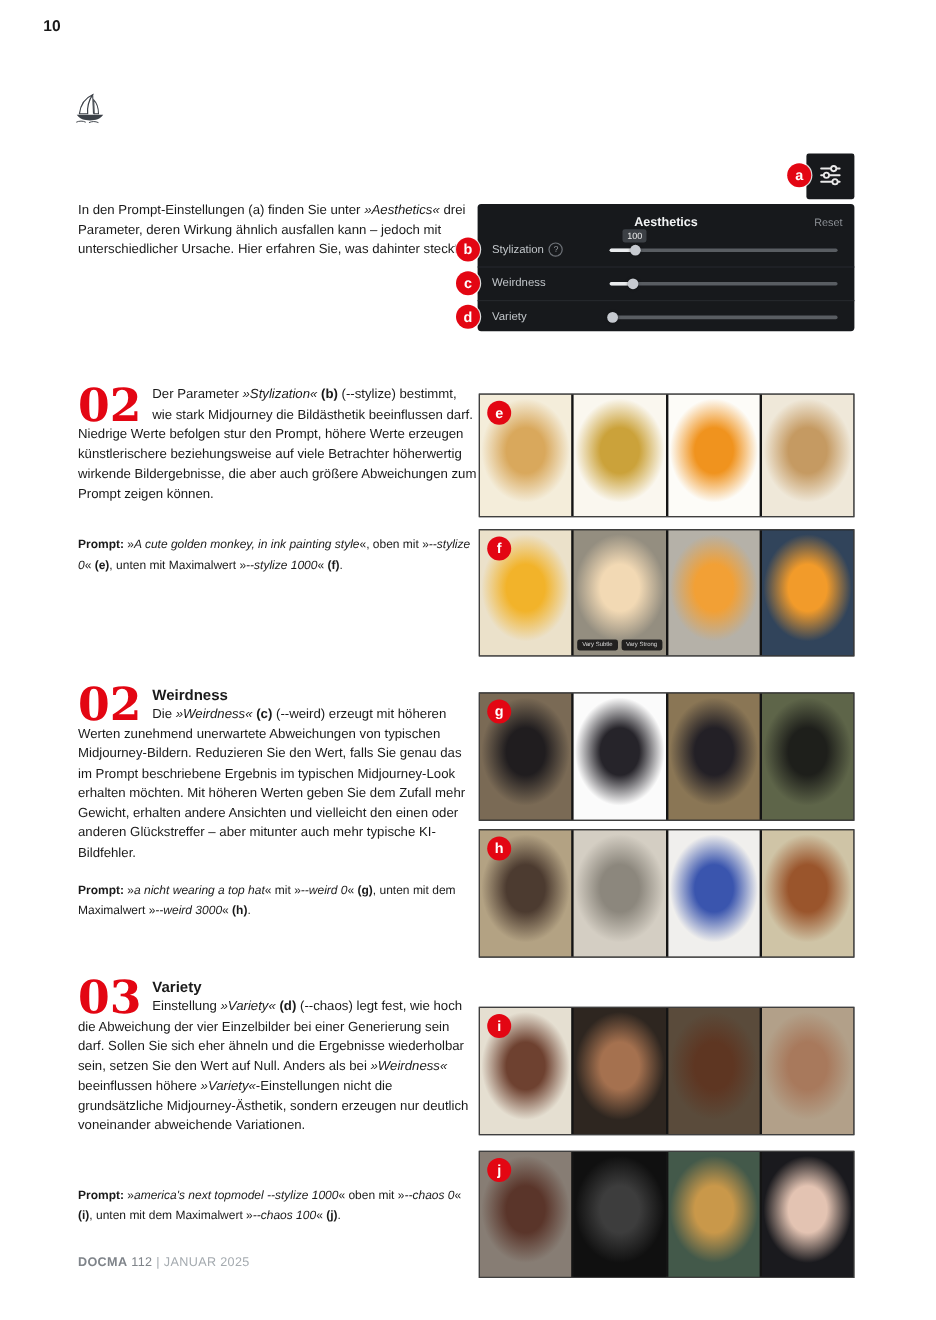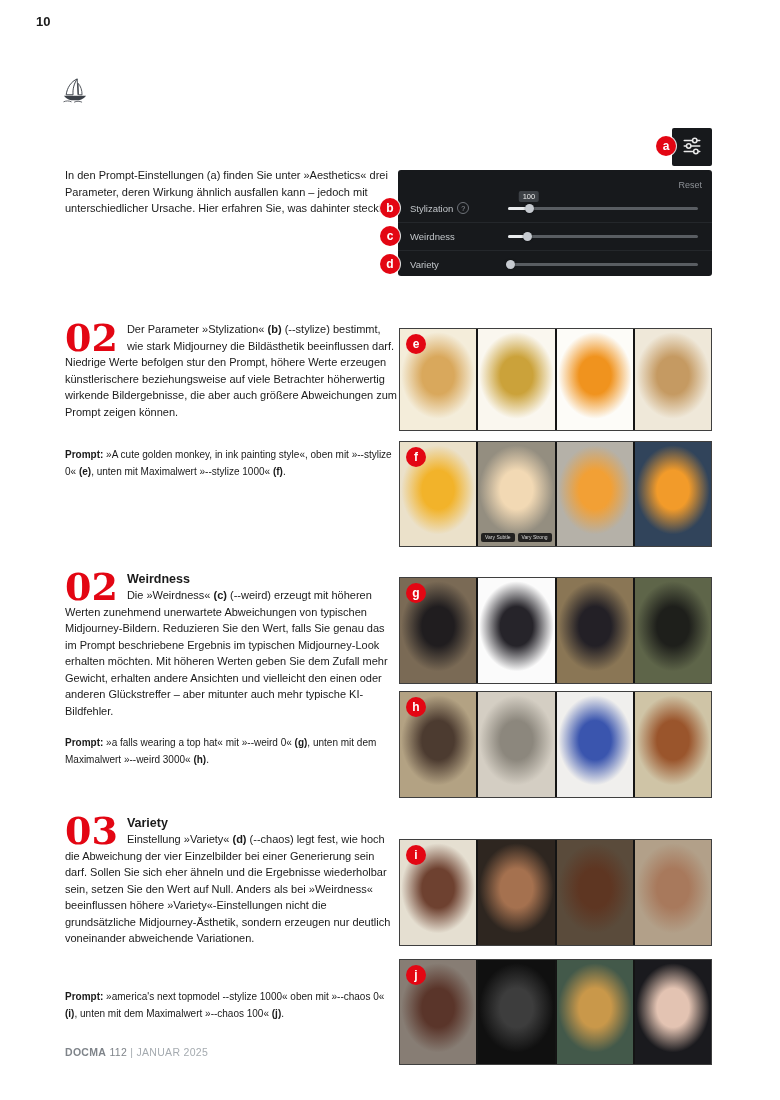--- a/index.html
+++ b/index.html
@@ -10,21 +10,21 @@
   .abs{position:absolute;}
   
   .pagenum{left:36px;top:14px;font-size:13px;font-weight:bold;}
   
   .header{left:60px;top:76px;display:flex;align-items:center;gap:10px;}
   .header h1{margin:0;font-size:17px;font-weight:bold;color:#141414;letter-spacing:-0.2px;}
   
   .intro{left:65px;top:156px;width:333px;font-size:11px;line-height:16.5px;}
   
   .sg-b{font-weight:bold;}
-  .sg-i{}
+  .sg-i{font-style:italic;}
   
   .marker{
     width:20px;height:20px;border-radius:50%;background:#e30613;color:#fff;
     display:flex;align-items:center;justify-content:center;
     font-size:12px;font-weight:bold;line-height:1;box-shadow:0 0 0 1px rgba(255,255,255,0.85);
   }
   
   .settings-btn{
     left:672px;top:128px;width:40px;height:38px;background:#17191c;border:none;
     display:flex;align-items:center;justify-content:center;cursor:pointer;padding:0;border-radius:2px;
@@ -98,20 +98,21 @@
         <circle cx="12.5" cy="4" r="2"></circle>
         <circle cx="7" cy="9" r="2"></circle>
         <circle cx="13.5" cy="14" r="2"></circle>
       </g>
     </svg>
   </span>
 </button>
 <div class="abs marker marker-a">a</div>
 
 <div class="abs panel">
+  <div class="ptitle">Aesthetics</div>
   <button class="reset">Reset</button>
   <div class="sep" style="top:52px"></div>
   <div class="sep" style="top:80px"></div>
 
   <div class="prow" style="top:24px">
     <span class="marker rowmarker">b</span>
     <span class="plabel">
       <span>Stylization</span>
       <span class="help">?</span>
     </span>
@@ -152,21 +153,21 @@
   <div class="num">02</div>
   <p class="body"><span>Der Parameter </span><span class="sg-i">»Stylization«</span><span> </span><span class="sg-b">(b)</span><span> (--stylize) bestimmt, wie stark Midjourney die Bildästhetik beeinflussen darf. Niedrige Werte befolgen stur den Prompt, höhere Werte erzeugen künstlerischere beziehungsweise auf viele Betrachter höherwertig wirkende Bildergebnisse, die aber auch größere Abweichungen zum Prompt zeigen können.</span></p>
 </section>
 <p class="prompt" style="top:447px"><span class="sg-b">Prompt:</span><span> »</span><span class="sg-i">A cute golden monkey, in ink painting style</span><span>«, oben mit »</span><span class="sg-i">--stylize 0</span><span>« </span><span class="sg-b">(e)</span><span>, unten mit Maximalwert »</span><span class="sg-i">--stylize 1000</span><span>« </span><span class="sg-b">(f)</span><span>.</span></p>
 
 <section class="sec" style="top:569px">
   <div class="num">02</div>
   <h3>Weirdness</h3>
   <p class="body"><span>Die </span><span class="sg-i">»Weirdness«</span><span> </span><span class="sg-b">(c)</span><span> (--weird) erzeugt mit höheren Werten zunehmend unerwartete Abweichungen von typischen Midjourney-Bildern. Reduzieren Sie den Wert, falls Sie genau das im Prompt beschriebene Ergebnis im typischen Midjourney-Look erhalten möchten. Mit höheren Werten geben Sie dem Zufall mehr Gewicht, erhalten andere Ansichten und vielleicht den einen oder anderen Glückstreffer – aber mitunter auch mehr typische KI-Bildfehler.</span></p>
 </section>
-<p class="prompt" style="top:735px"><span class="sg-b">Prompt:</span><span> »</span><span class="sg-i">a falls wearing a top hat</span><span>« mit »</span><span class="sg-i">--weird 0</span><span>« </span><span class="sg-b">(g)</span><span>, unten mit dem Maximalwert »</span><span class="sg-i">--weird 3000</span><span>« </span><span class="sg-b">(h)</span><span>.</span></p>
+<p class="prompt" style="top:735px"><span class="sg-b">Prompt:</span><span> »</span><span class="sg-i">a nicht wearing a top hat</span><span>« mit »</span><span class="sg-i">--weird 0</span><span>« </span><span class="sg-b">(g)</span><span>, unten mit dem Maximalwert »</span><span class="sg-i">--weird 3000</span><span>« </span><span class="sg-b">(h)</span><span>.</span></p>
 
 <section class="sec" style="top:813px">
   <div class="num">03</div>
   <h3>Variety</h3>
   <p class="body"><span>Einstellung </span><span class="sg-i">»Variety«</span><span> </span><span class="sg-b">(d)</span><span> (--chaos) legt fest, wie hoch die Abweichung der vier Einzelbilder bei einer Generierung sein darf. Sollen Sie sich eher ähneln und die Ergebnisse wiederholbar sein, setzen Sie den Wert auf Null. Anders als bei </span><span class="sg-i">»Weirdness«</span><span> beeinflussen höhere </span><span class="sg-i">»Variety«</span><span>-Einstellungen nicht die grundsätzliche Midjourney-Ästhetik, sondern erzeugen nur deutlich voneinander abweichende Variationen.</span></p>
 </section>
 <p class="prompt" style="top:989px"><span class="sg-b">Prompt:</span><span> »</span><span class="sg-i">america's next topmodel --stylize 1000</span><span>« oben mit »</span><span class="sg-i">--chaos 0</span><span>« </span><span class="sg-b">(i)</span><span>, unten mit dem Maximalwert »</span><span class="sg-i">--chaos 100</span><span>« </span><span class="sg-b">(j)</span><span>.</span></p>
 
 <div class="grid" style="top:328px;height:103px">
   <span class="marker gm">e</span>

